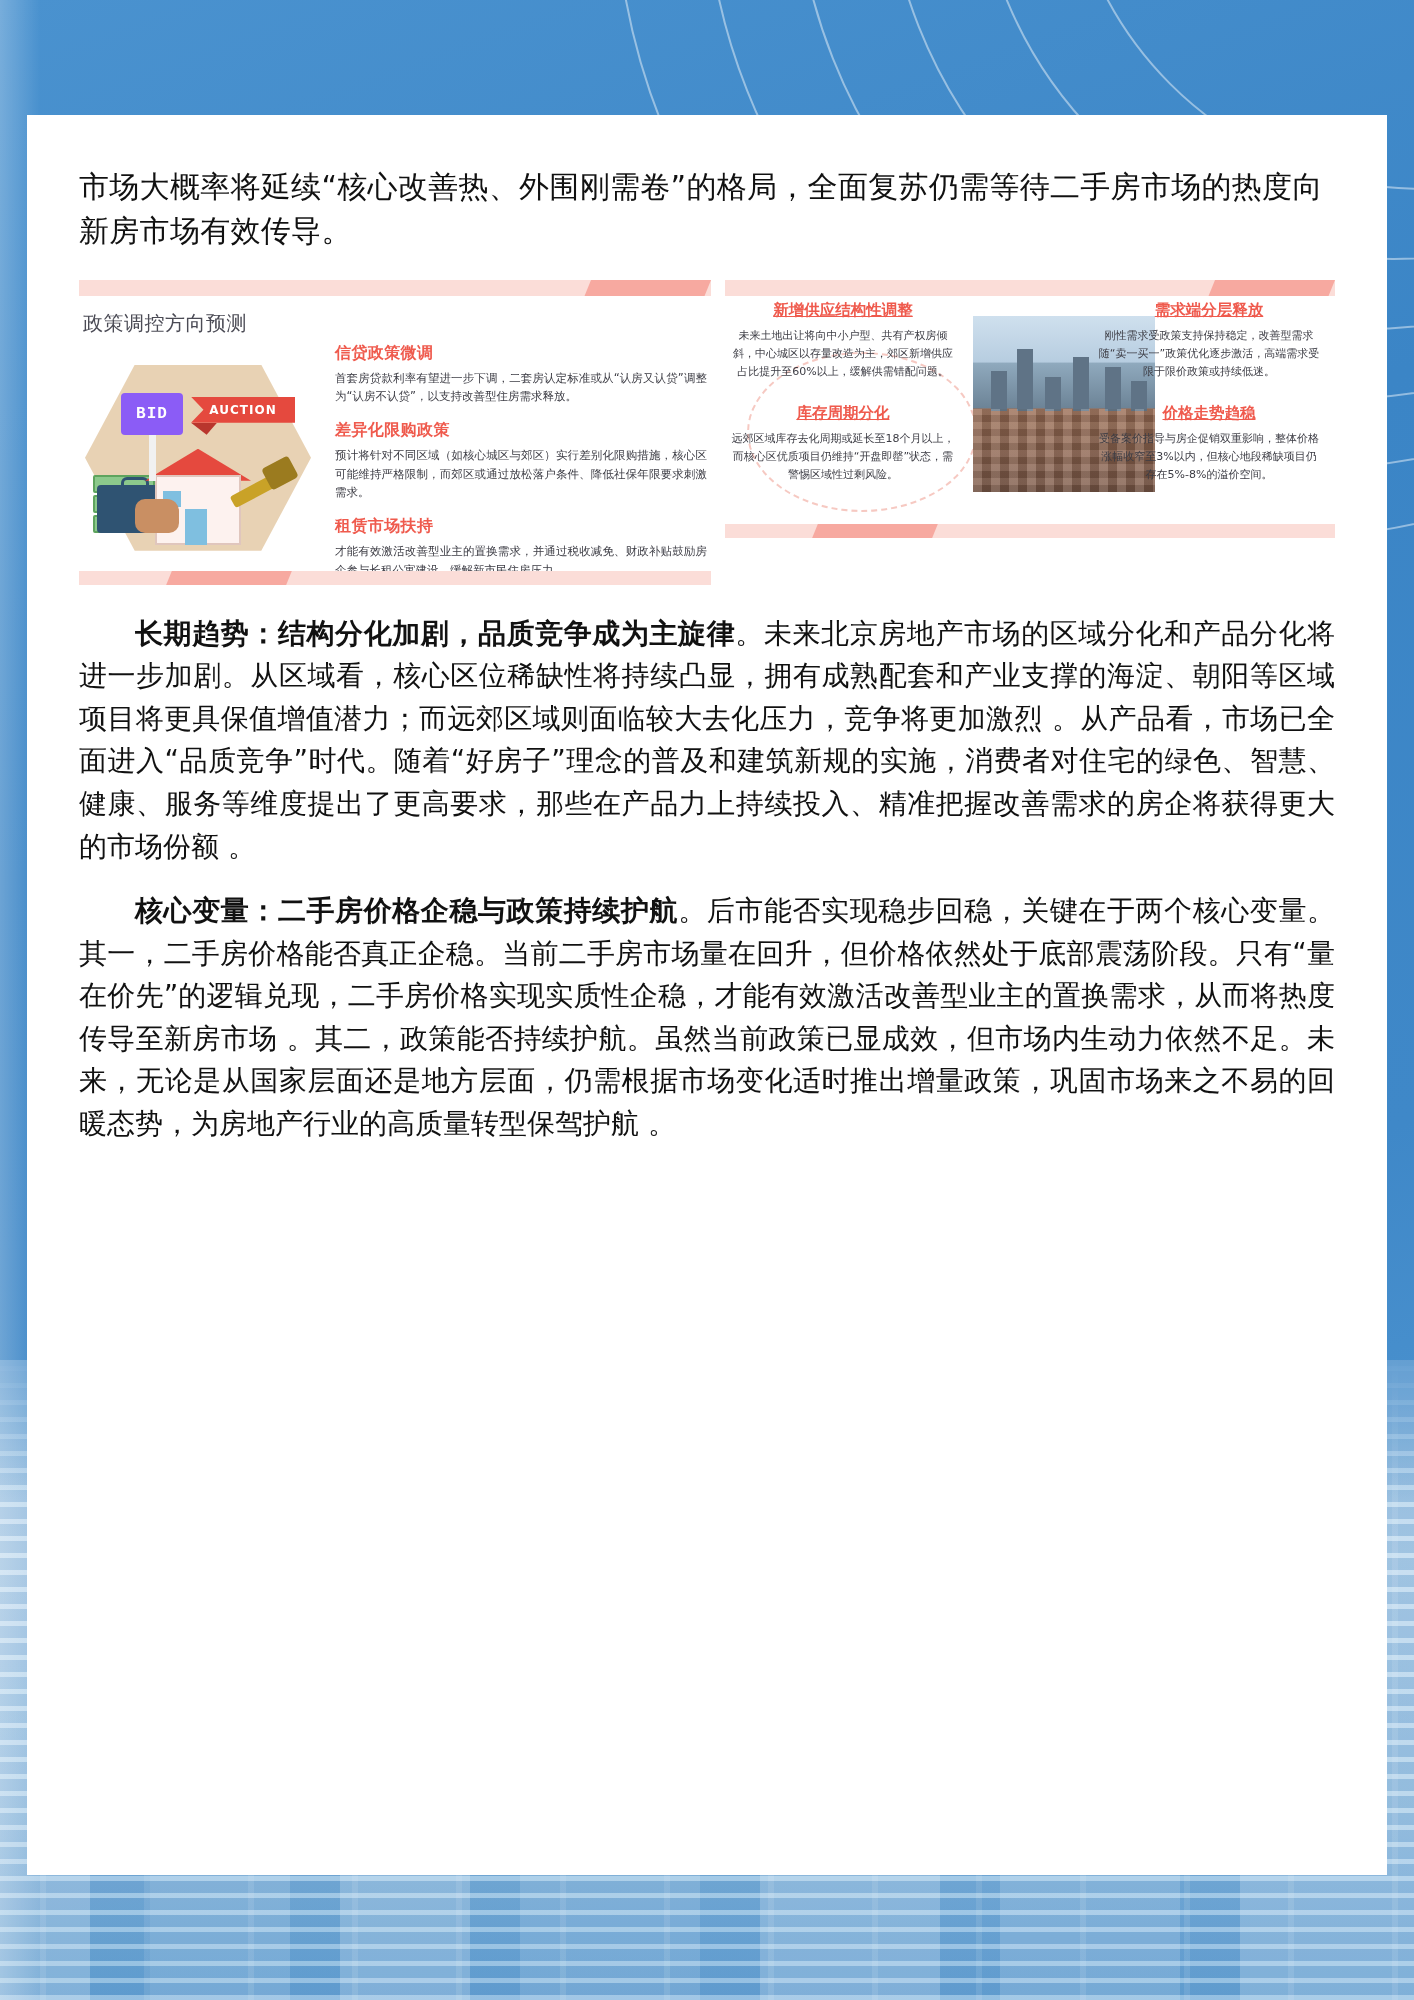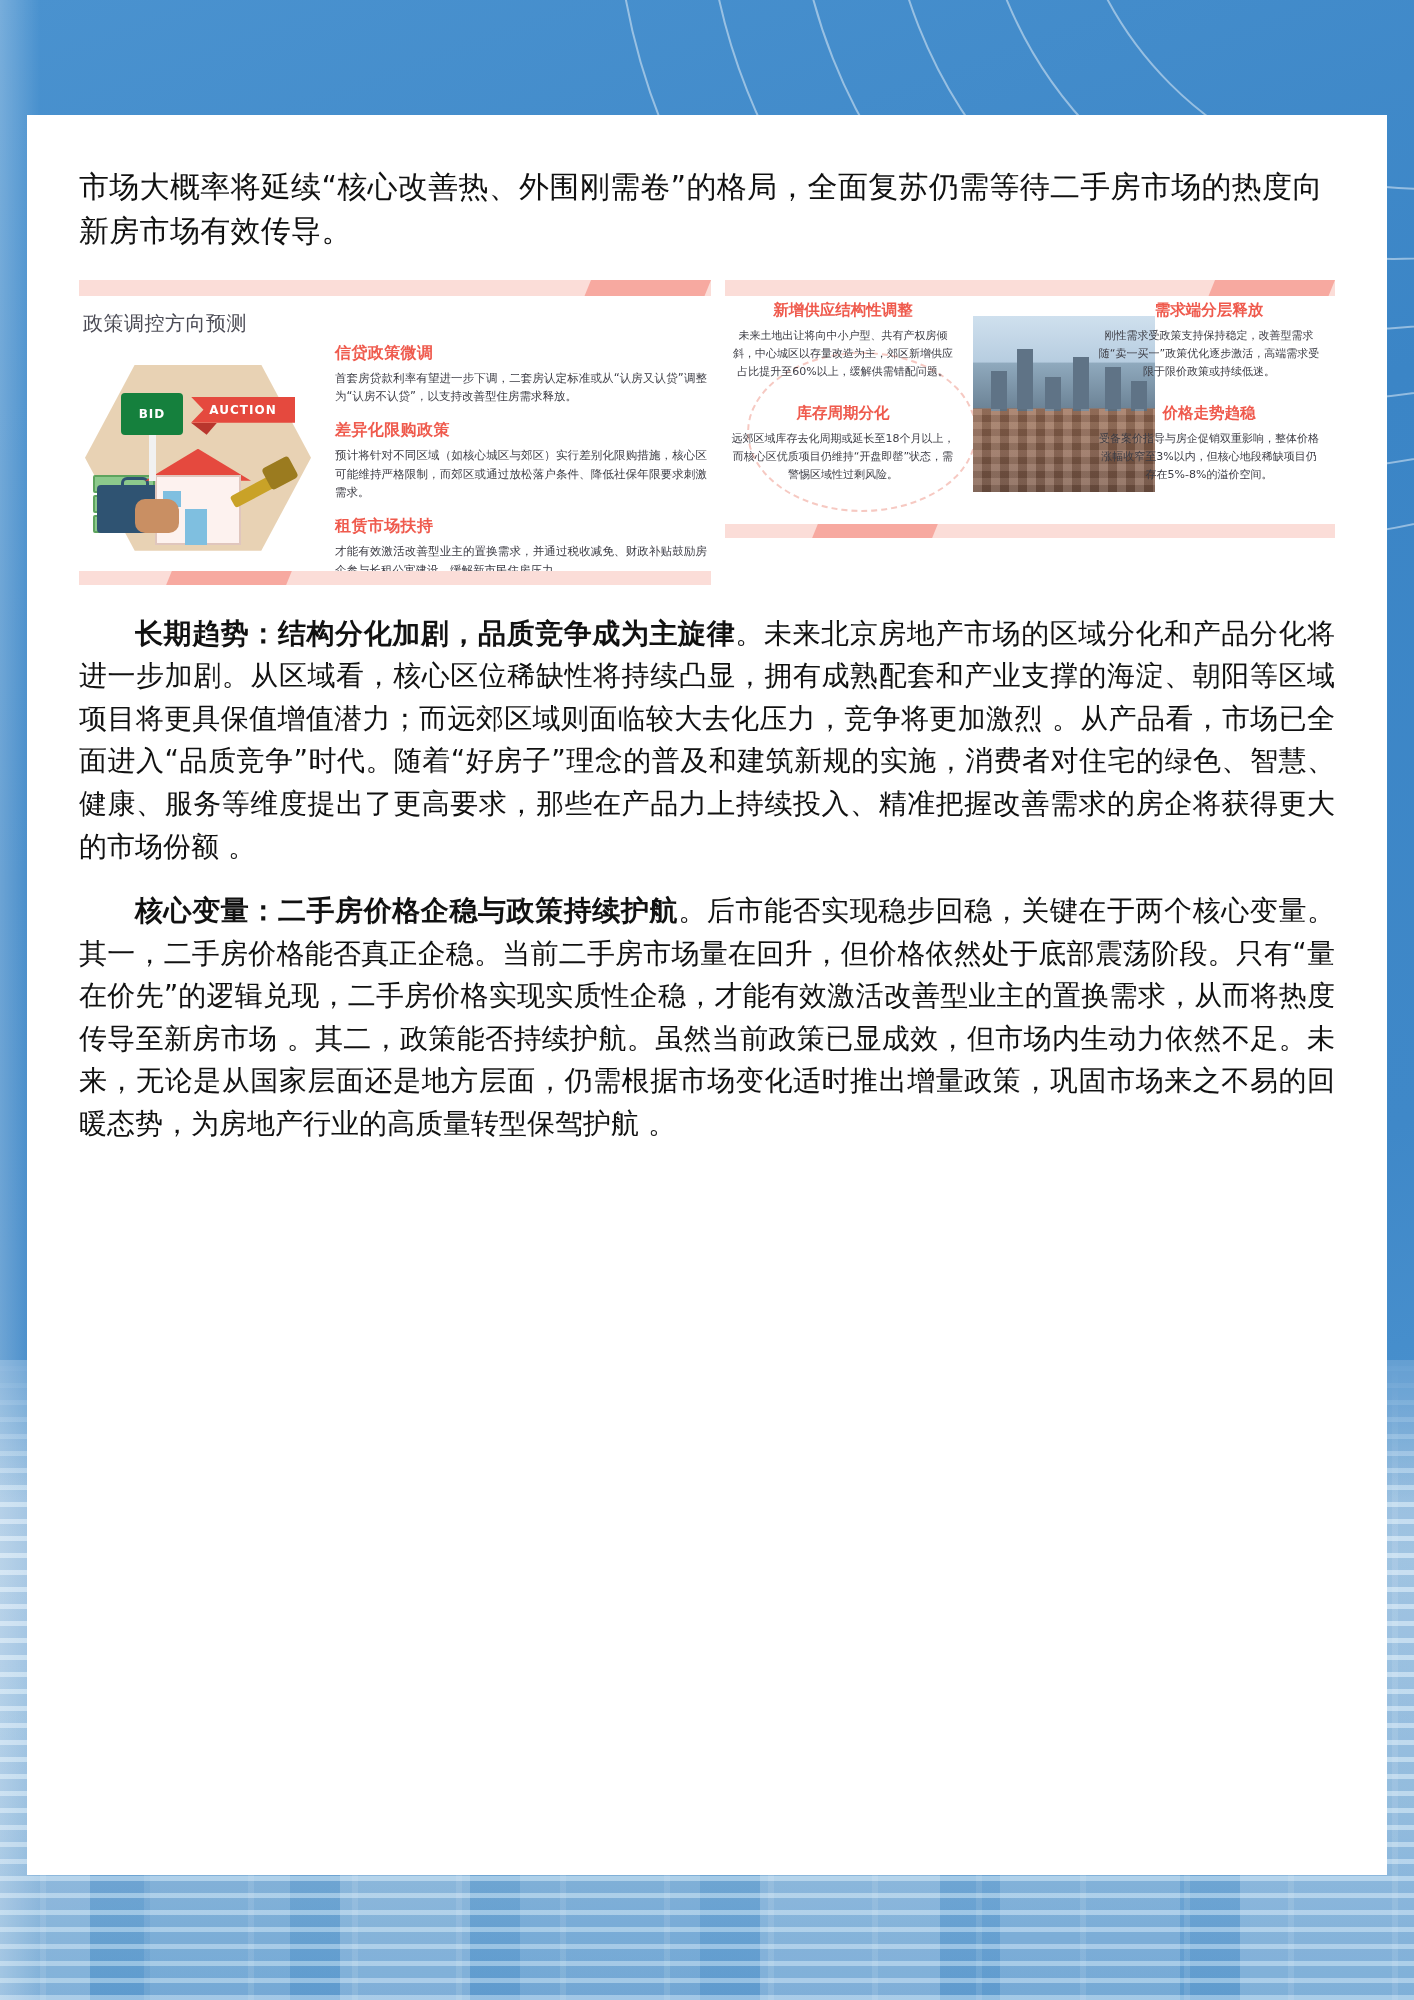--- a/index.html
+++ b/index.html
@@ -99,23 +99,24 @@
   .illu {
     position:absolute; left:0; top:6px; width:240px; height:216px;
   }
   .hexa{
     position:absolute; left:6px; top:16px; width:226px; height:186px;
     background:#e8d2b4;
     clip-path: polygon(22% 0, 78% 0, 100% 50%, 78% 100%, 22% 100%, 0 50%);
   }
   .bid-sign{
     position:absolute; left:42px; top:44px; width:62px; height:42px;
-    background:#15803d; border-radius:4px; color:#fff; font-weight:bold;
-    font-size:12px; display:flex; align-items:center; justify-content:center;
+    background:#8b5cf6; border-radius:4px; color:#fff; font-weight:bold;
+    font-size:16px; display:flex; align-items:center; justify-content:center;
     letter-spacing:1px;
+    font-family:Liberation Mono, monospace;
   }
   .bid-stick{ position:absolute; left:70px; top:84px; width:7px; height:48px; background:#f1f1f1; }
   .auct-flag{
     position:absolute; left:112px; top:48px; width:104px; height:26px;
     background:#e5493e; color:#fff; font-size:12px; font-weight:bold;
     display:flex; align-items:center; justify-content:center; letter-spacing:1px;
     clip-path: polygon(0 0, 100% 0, 100% 100%, 0 100%, 12% 50%);
   }
   .auct-tail{
     position:absolute; left:112px; top:74px; width:26px; height:12px; background:#b9362d;
@@ -183,21 +184,21 @@
     position:absolute; bottom:46%; width:16px; background:#5f7386;
   }
   .rc-photo .roofs{
     position:absolute; left:0; right:0; bottom:0; height:47%;
     background:
       repeating-linear-gradient(90deg,
         rgba(255,255,255,.12) 0 9px, rgba(0,0,0,.12) 9px 18px),
       repeating-linear-gradient(0deg,
         rgba(0,0,0,.10) 0 7px, rgba(255,255,255,.08) 7px 14px);
   }
-  .rc-h { color:#ef5a4d; font-size:15.5px; font-weight:bold; margin-bottom:6px; }
+  .rc-h { color:#ef5a4d; font-size:15.5px; font-weight:bold; margin-bottom:6px;text-decoration:underline; }
   .rc-p { color:#3c3c44; font-size:11px; line-height:1.64; }
   .rc-blk { margin-bottom:22px; }
   .rc-dot{
     position:absolute; left:22px; top:56px; width:230px; height:160px;
     border:2px dashed #f6c9c2; border-radius:50%; pointer-events:none;
   }
 
   
   .para {
     font-size: 28px; line-height: 1.52; color:#111;

